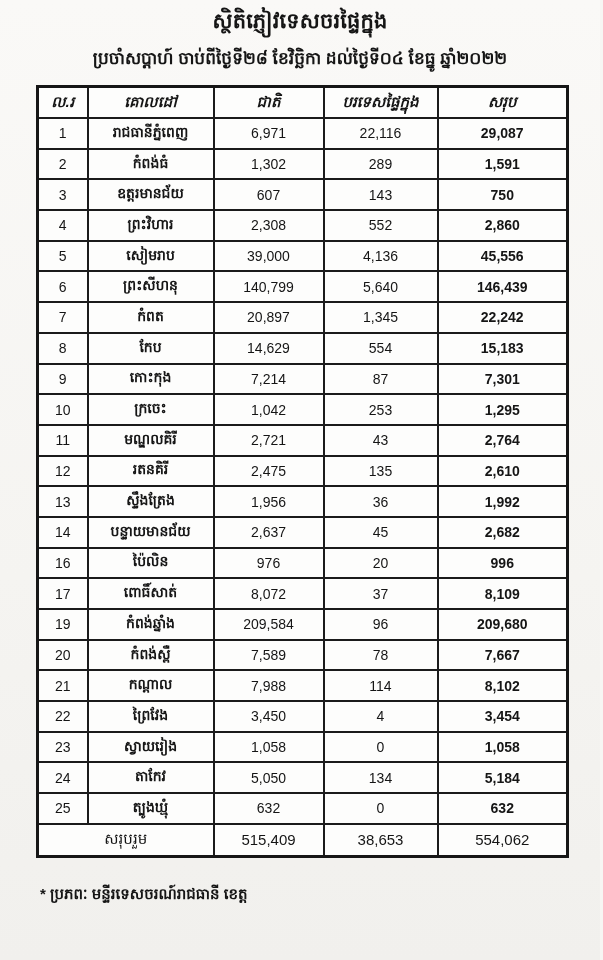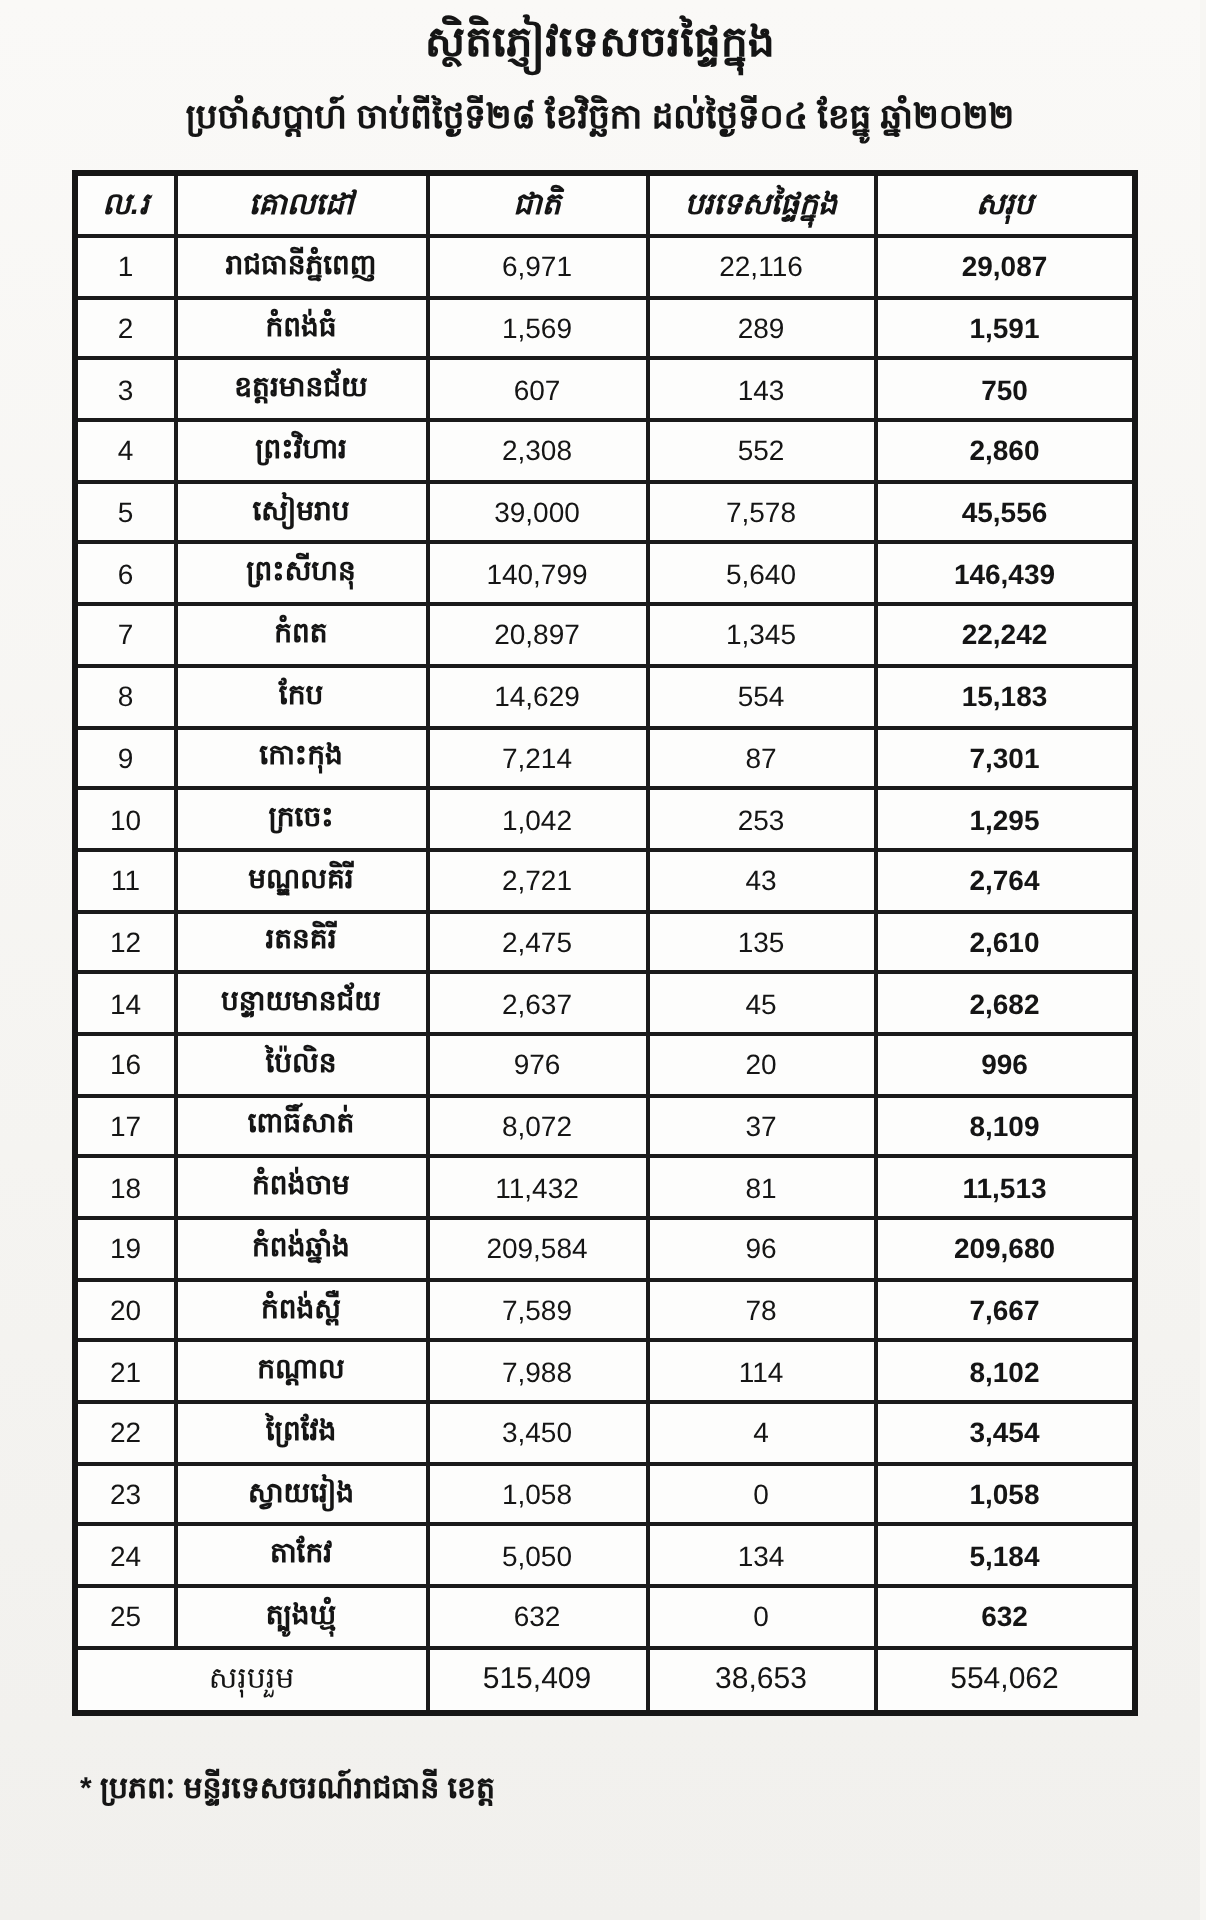--- a/index.html
+++ b/index.html
@@ -101,21 +101,21 @@
     <tr>
     <td class="cell-no">1</td>
     <td class="cell-name">រាជធានីភ្នំពេញ</td>
     <td class="cell-num">6,971</td>
     <td class="cell-num">22,116</td>
     <td class="cell-total">29,087</td>
   </tr>
         <tr>
     <td class="cell-no">2</td>
     <td class="cell-name">កំពង់ធំ</td>
-    <td class="cell-num">1,569</td>
+    <td class="cell-num">1,302</td>
     <td class="cell-num">289</td>
     <td class="cell-total">1,591</td>
   </tr>
         <tr>
     <td class="cell-no">3</td>
     <td class="cell-name">ឧត្តរមានជ័យ</td>
     <td class="cell-num">607</td>
     <td class="cell-num">143</td>
     <td class="cell-total">750</td>
   </tr>
@@ -123,21 +123,21 @@
     <td class="cell-no">4</td>
     <td class="cell-name">ព្រះវិហារ</td>
     <td class="cell-num">2,308</td>
     <td class="cell-num">552</td>
     <td class="cell-total">2,860</td>
   </tr>
         <tr>
     <td class="cell-no">5</td>
     <td class="cell-name">សៀមរាប</td>
     <td class="cell-num">39,000</td>
-    <td class="cell-num">7,578</td>
+    <td class="cell-num">4,136</td>
     <td class="cell-total">45,556</td>
   </tr>
         <tr>
     <td class="cell-no">6</td>
     <td class="cell-name">ព្រះសីហនុ</td>
     <td class="cell-num">140,799</td>
     <td class="cell-num">5,640</td>
     <td class="cell-total">146,439</td>
   </tr>
         <tr>
@@ -176,46 +176,46 @@
     <td class="cell-total">2,764</td>
   </tr>
         <tr>
     <td class="cell-no">12</td>
     <td class="cell-name">រតនគិរី</td>
     <td class="cell-num">2,475</td>
     <td class="cell-num">135</td>
     <td class="cell-total">2,610</td>
   </tr>
         <tr>
+    <td class="cell-no">13</td>
+    <td class="cell-name">ស្ទឹងត្រែង</td>
+    <td class="cell-num">1,956</td>
+    <td class="cell-num">36</td>
+    <td class="cell-total">1,992</td>
+  </tr>
+        <tr>
     <td class="cell-no">14</td>
     <td class="cell-name">បន្ទាយមានជ័យ</td>
     <td class="cell-num">2,637</td>
     <td class="cell-num">45</td>
     <td class="cell-total">2,682</td>
   </tr>
         <tr>
     <td class="cell-no">16</td>
     <td class="cell-name">ប៉ៃលិន</td>
     <td class="cell-num">976</td>
     <td class="cell-num">20</td>
     <td class="cell-total">996</td>
   </tr>
         <tr>
     <td class="cell-no">17</td>
     <td class="cell-name">ពោធិ៍សាត់</td>
     <td class="cell-num">8,072</td>
     <td class="cell-num">37</td>
     <td class="cell-total">8,109</td>
-  </tr>
-        <tr>
-    <td class="cell-no">18</td>
-    <td class="cell-name">កំពង់ចាម</td>
-    <td class="cell-num">11,432</td>
-    <td class="cell-num">81</td>
-    <td class="cell-total">11,513</td>
   </tr>
         <tr>
     <td class="cell-no">19</td>
     <td class="cell-name">កំពង់ឆ្នាំង</td>
     <td class="cell-num">209,584</td>
     <td class="cell-num">96</td>
     <td class="cell-total">209,680</td>
   </tr>
         <tr>
     <td class="cell-no">20</td>

